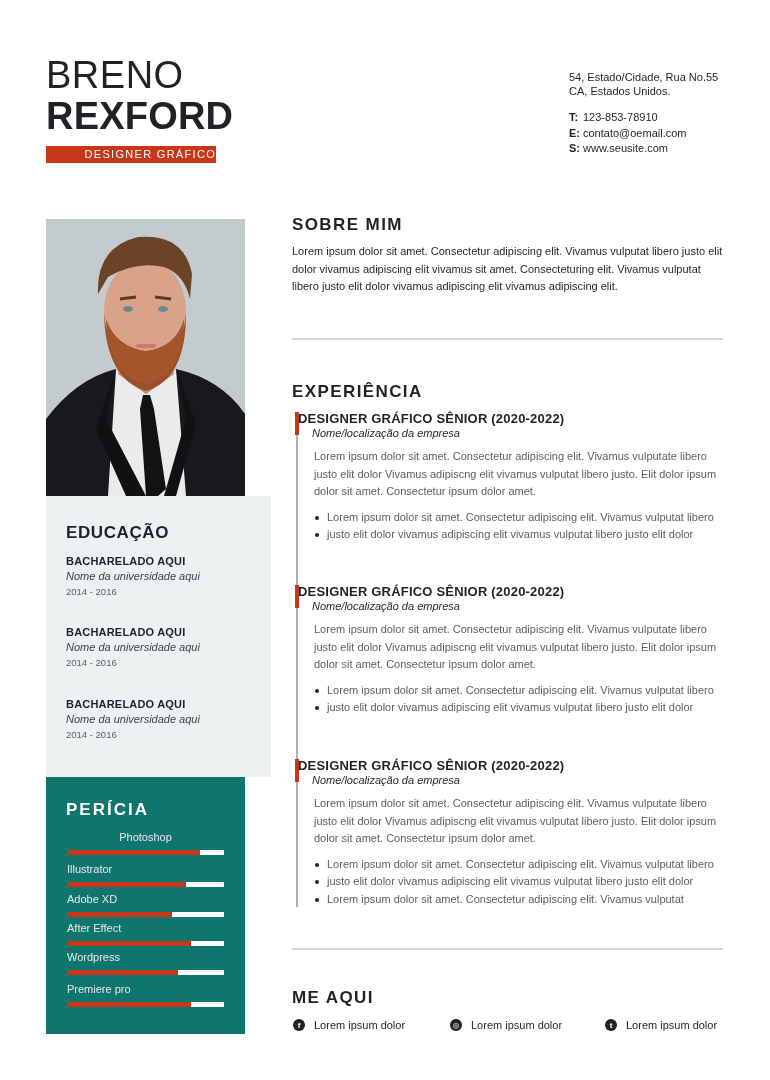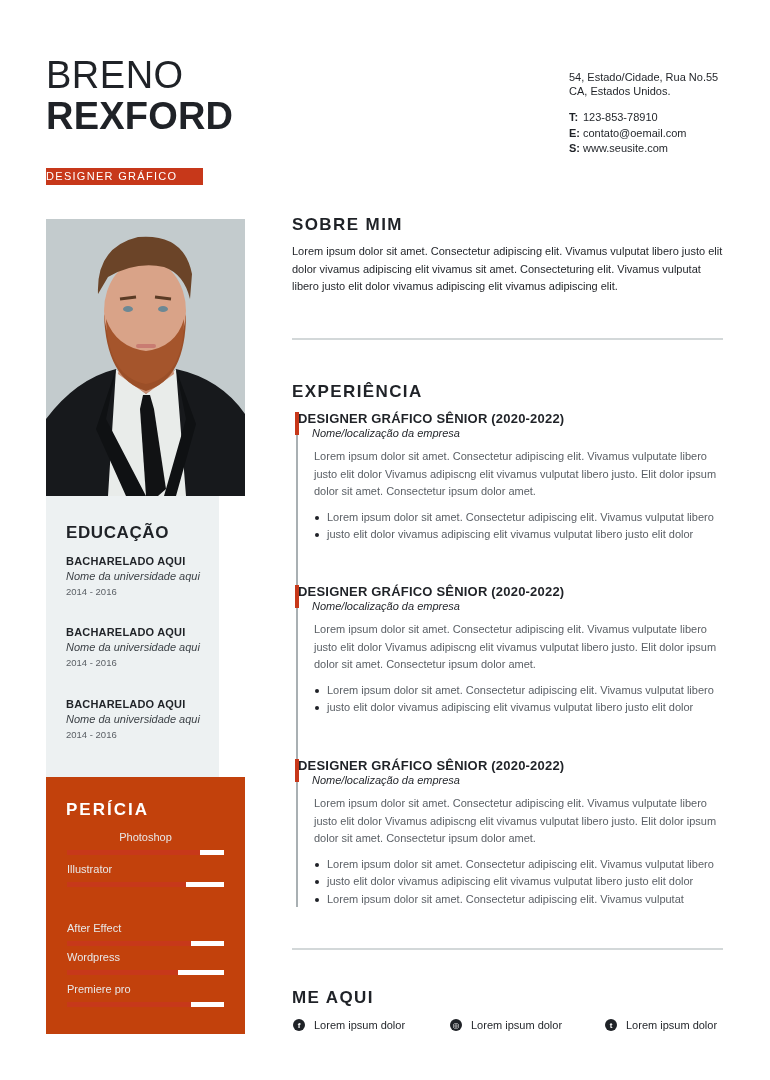--- a/index.html
+++ b/index.html
@@ -2,38 +2,38 @@
 <html><head>
 <meta charset="utf-8">
 <style>
   * { margin: 0; padding: 0; box-sizing: border-box; }
   html, body { width: 770px; height: 1080px; background: #ffffff; overflow: hidden; }
   body { position: relative; font-family: "Liberation Sans", "DejaVu Sans", sans-serif; color: #1f2329; }
 
   
   .name-first { position: absolute; left: 46px; top: 56px; font-size: 38px; font-weight: 400; letter-spacing: 0.5px; color: #1f2227; line-height: 1; }
   .name-last { position: absolute; left: 46px; top: 97px; font-size: 38px; font-weight: 700; letter-spacing: 0.2px; color: #1f2227; line-height: 1; }
-  .role-badge { position: absolute; left: 46px; top: 146px; width: 157px; height: 17px; background: #c7381a; color: #ffffff; font-size: 11px; letter-spacing: 1.3px; text-align: left; line-height: 17px; margin-top: 22px; }
+  .role-badge { position: absolute; left: 46px; top: 146px; width: 170px; height: 17px; background: #c7381a; color: #ffffff; font-size: 11px; letter-spacing: 1.3px; text-align: right; line-height: 17px; }
 
   .contact { position: absolute; left: 569px; top: 70px; font-size: 11px; color: #1f2227; }
   .contact .addr { line-height: 14px; }
   .contact .rows { margin-top: 12px; }
   .contact .row { line-height: 15.5px; display: flex; }
   .contact .row .k { font-weight: 700; width: 14px; }
 
   
   .photo { position: absolute; left: 46px; top: 219px; width: 199px; height: 277px; background: linear-gradient(180deg, #c9d1d3 0%, #b8c1c2 100%); overflow: hidden; }
-  .edu { position: absolute; left: 46px; top: 496px; width: 173px; height: 281px; background: #edf1f2; }
+  .edu { position: absolute; left: 46px; top: 496px; width: 225px; height: 281px; background: #edf1f2; }
   .edu h2 { position: absolute; left: 20px; top: 27px; font-size: 17px; font-weight: 700; letter-spacing: 0.6px; color: #1f2227; }
   .edu .item { position: absolute; left: 20px; }
   .edu .deg { font-size: 11px; font-weight: 700; color: #1f2227; line-height: 15px; letter-spacing: 0.2px; }
   .edu .uni { font-size: 11px; font-style: italic; color: #3c4146; line-height: 15px; }
   .edu .yrs { font-size: 9.5px; color: #5b6066; line-height: 16px; }
 
-  .skills { position: absolute; left: 46px; top: 777px; width: 199px; height: 257px; background: #c2410c; }
+  .skills { position: absolute; left: 46px; top: 777px; width: 199px; height: 257px; background: #0f766e; }
   .skills h2 { position: absolute; left: 20px; top: 23px; font-size: 17px; font-weight: 700; letter-spacing: 2px; color: #ffffff; }
   .skill { position: absolute; left: 21px; width: 157px; }
   .skill .lbl { font-size: 11px; color: #e8e8e8; line-height: 14px; }
   .skill .bar { position: relative; margin-top: 6px; width: 157px; height: 5px; background: #ffffff; }
   .skill .fill { position: absolute; left: 0; top: 0; height: 5px; background: #c7381a; }
 
   
   .sec-title { position: absolute; left: 292px; font-size: 17px; font-weight: 700; letter-spacing: 1.4px; color: #1f2227; }
   .about { position: absolute; left: 292px; top: 243px; width: 432px; font-size: 11px; line-height: 17.5px; color: #1f2227; }
   .divider { position: absolute; left: 292px; width: 431px; height: 2px; background: #d3d8d9; }
@@ -135,20 +135,26 @@
     <div class="bar">
         <div class="fill" style="width: 85%;"></div>
       </div>
   </div>
   <div class="skill" style="top:85px;">
     <div class="lbl">Illustrator</div>
     <div class="bar">
         <div class="fill" style="width: 76%;"></div>
       </div>
   </div>
+  <div class="skill" style="top:115px;">
+    <div class="lbl">Adobe XD</div>
+    <div class="bar">
+        <div class="fill" style="width: 67%;"></div>
+      </div>
+  </div>
   <div class="skill" style="top:144px;">
     <div class="lbl">After Effect</div>
     <div class="bar">
         <div class="fill" style="width: 79%;"></div>
       </div>
   </div>
   <div class="skill" style="top:173px;">
     <div class="lbl">Wordpress</div>
     <div class="bar">
         <div class="fill" style="width: 71%;"></div>

